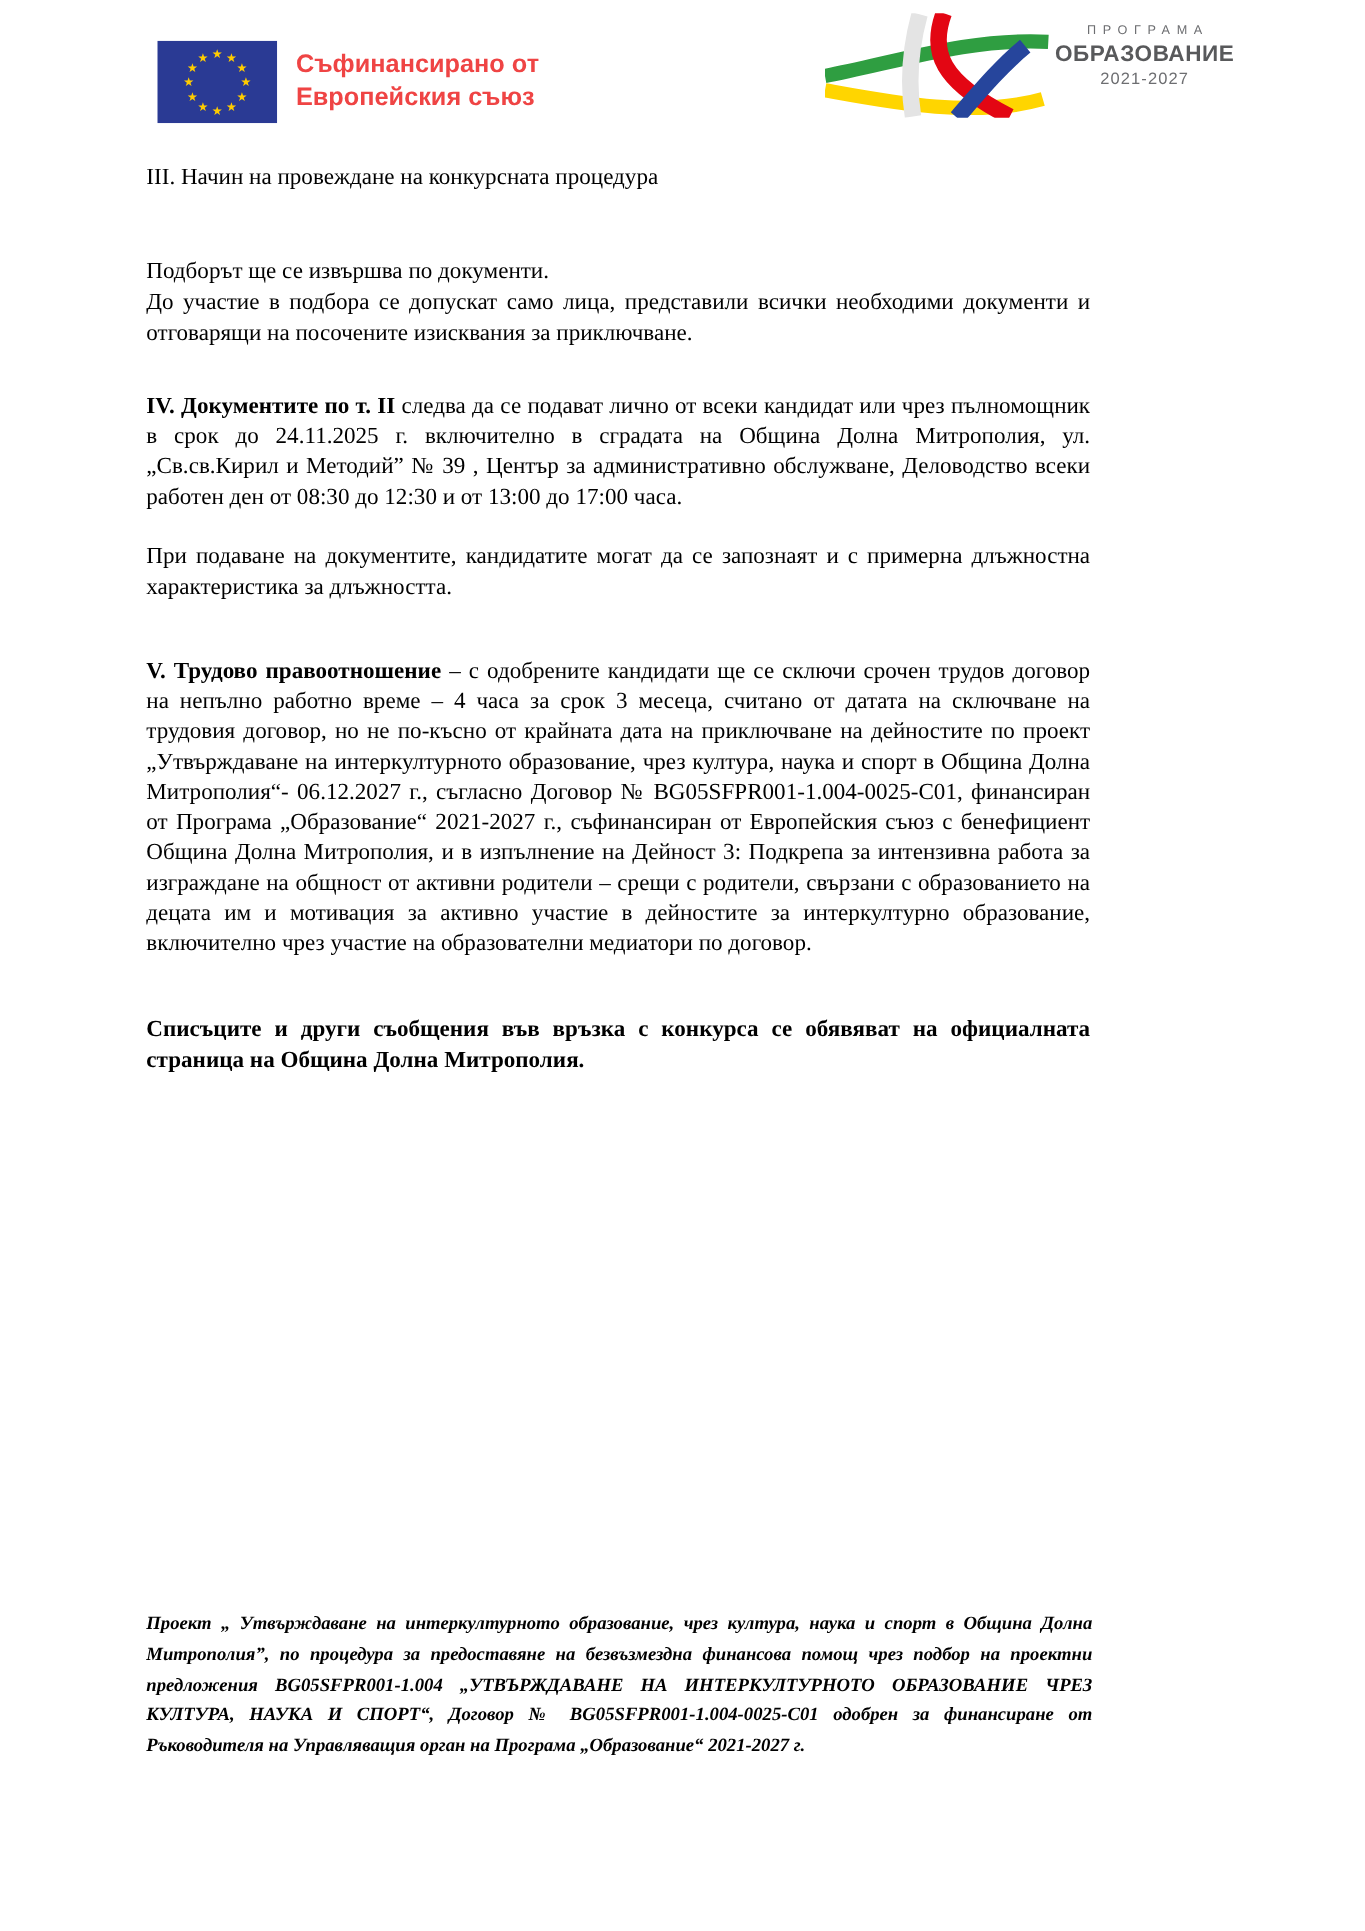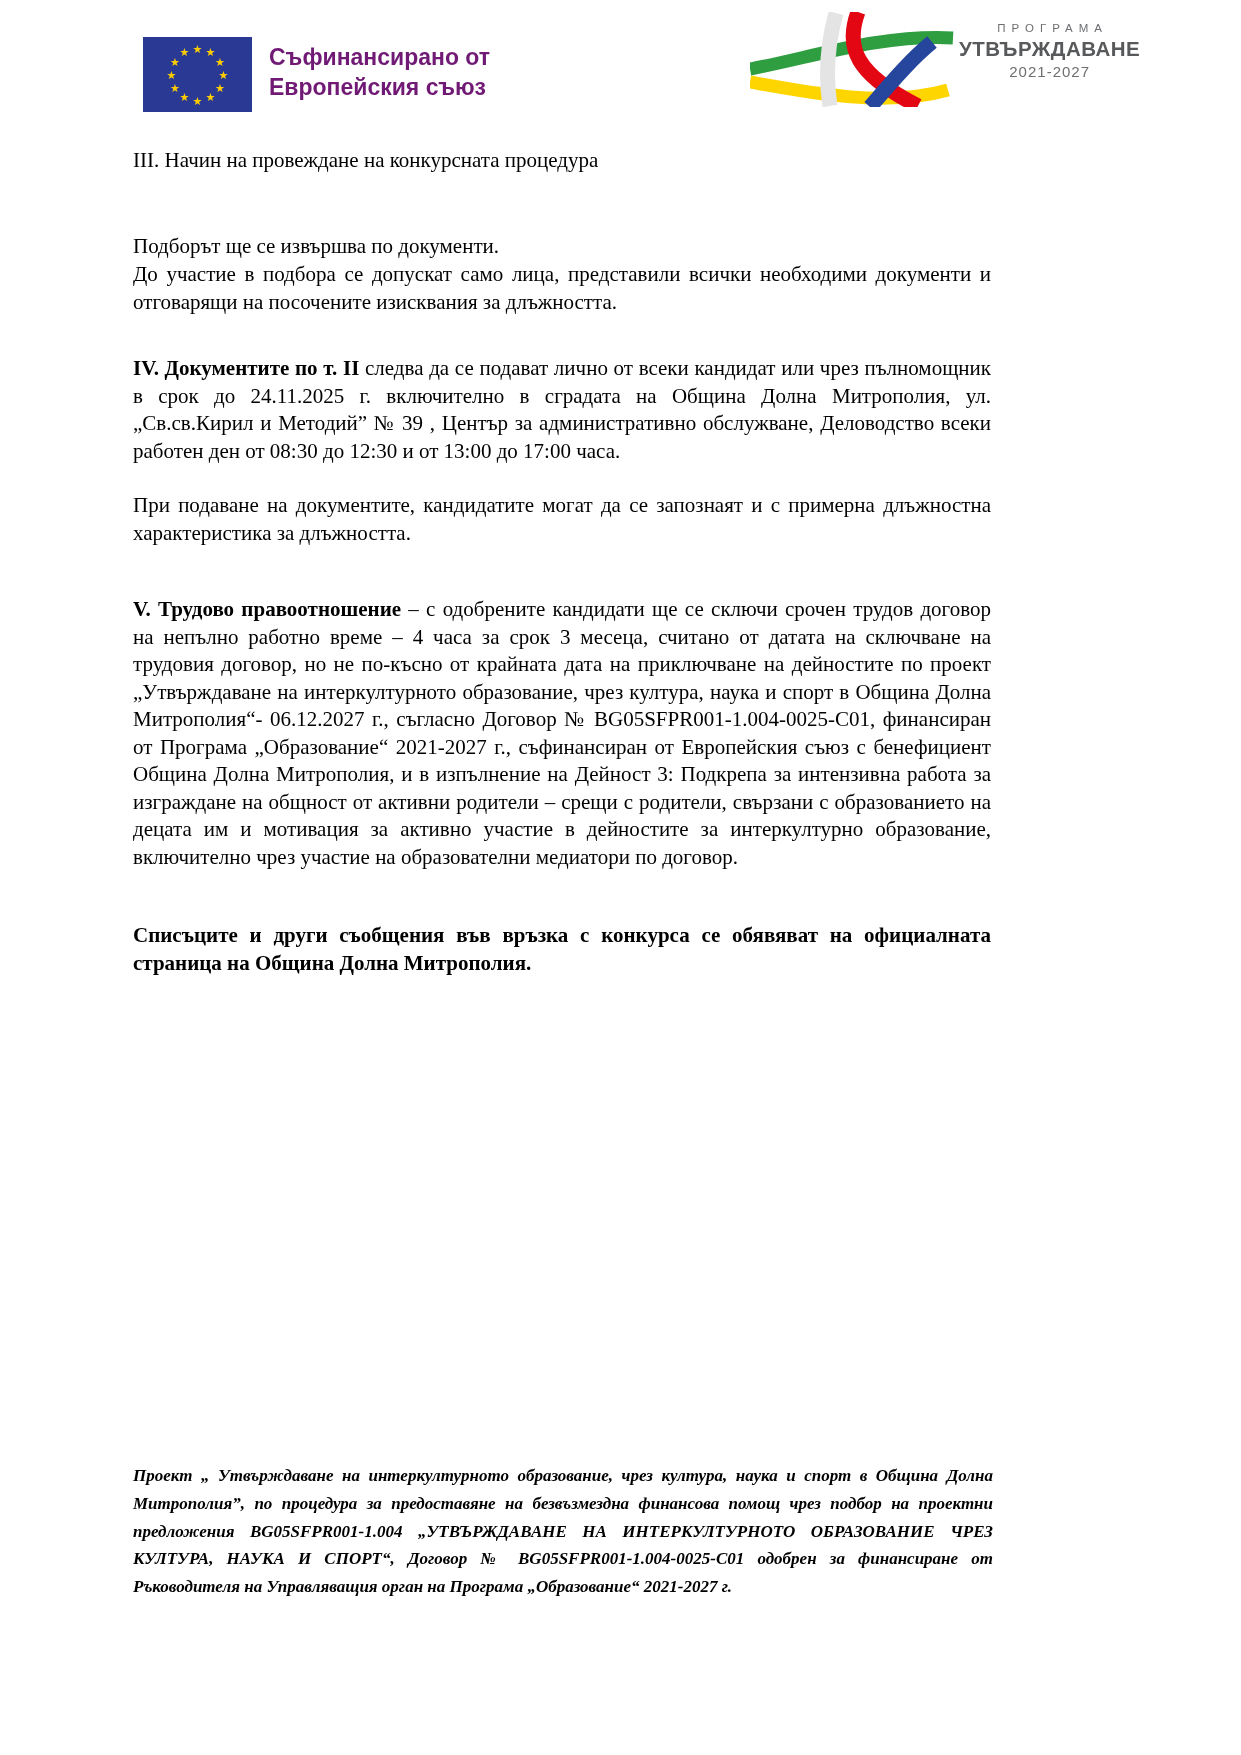--- a/index.html
+++ b/index.html
@@ -11,21 +11,21 @@
     color:#000;
     overflow:hidden;
   }
 
   
   .eu-logo{position:absolute;left:143px;top:37px;display:flex;gap:17px;}
   .eu-flag{display:block;}
   .eu-text{
     font-family:"Liberation Sans", sans-serif;
     font-weight:bold;
-    color:#701a75;
+    color:#ef4444;
     font-size:23px;
     line-height:30px;
     padding-top:5px;
     white-space:nowrap;
   }
 
   .prog-logo{position:absolute;left:750px;top:12px;display:flex;align-items:flex-start;}
   .ribbons{display:block;}
   .prog-text{
     display:flex;flex-direction:column;align-items:center;
@@ -96,30 +96,30 @@
   <div class="prog-logo">
     <svg class="ribbons" width="205" height="95" viewBox="0 0 205 95" fill="none" aria-hidden="true">
       <path d="M0,70 C55,80 135,96 198,78" stroke="#ffd500" stroke-width="13"></path>
       <path d="M0,57 C60,46 130,22 203,26" stroke="#2f9e41" stroke-width="13"></path>
       <path d="M86,1 C78,30 75,62 80,94" stroke="#e4e4e4" stroke-width="15"></path>
       <path d="M108,0 C95,35 105,62 168,94" stroke="#e30613" stroke-width="15"></path>
       <path d="M182,30 C160,48 140,72 120,95" stroke="#26459c" stroke-width="15"></path>
     </svg>
     <div class="prog-text">
       <div class="prog-kicker">ПРОГРАМА</div>
-      <div class="prog-name">УТВЪРЖДАВАНЕ</div>
+      <div class="prog-name">ОБРАЗОВАНИЕ</div>
       <div class="prog-years">2021-2027</div>
     </div>
   </div>
 
   <h1 class="para b-heading">III. Начин на провеждане на конкурсната процедура</h1>
 
   <p class="para b-p1">Подборът ще  се извършва  по документи.</p>
 
-  <p class="para b-p2">До участие в подбора се допускат само лица, представили всички необходими документи и отговарящи на посочените изисквания за длъжността.</p>
+  <p class="para b-p2">До участие в подбора се допускат само лица, представили всички необходими документи и отговарящи на посочените изисквания за приключване.</p>
 
   <p class="para b-p3"><span class="lead-bold">IV. Документите по т. II</span><span> следва да се подават лично от всеки кандидат или чрез пълномощник в срок до 24.11.2025 г. включително в сградата на Община Долна Митрополия, ул. „Св.св.Кирил и Методий” № 39 , Център за административно обслужване, Деловодство всеки работен ден от 08:30 до 12:30 и от 13:00 до 17:00 часа.</span></p>
 
   <p class="para b-p4">При подаване на документите, кандидатите могат да се запознаят и с примерна длъжностна характеристика за длъжността.</p>
 
   <p class="para b-p5"><span class="lead-bold">V.  Трудово правоотношение</span><span> – с одобрените кандидати ще се сключи срочен трудов договор на непълно работно време – 4 часа за срок 3 месеца, считано от датата на сключване на трудовия договор, но не по-късно от крайната дата на приключване на дейностите по проект „Утвърждаване на интеркултурното образование, чрез култура, наука и спорт в Община  Долна Митрополия“- 06.12.2027 г., съгласно Договор № BG05SFPR001-1.004-0025-C01, финансиран от Програма „Образование“ 2021-2027 г., съфинансиран от Европейския съюз с бенефициент Община Долна Митрополия, и в изпълнение на Дейност 3: Подкрепа за интензивна работа за изграждане на общност от активни родители – срещи с родители, свързани с образованието на децата им и мотивация за активно участие в дейностите за интеркултурно образование, включително чрез участие на образователни медиатори по договор.</span></p>
 
   <p class="para b-p6">Списъците и други съобщения във връзка с конкурса се обявяват на официалната страница на Община Долна Митрополия.</p>
 
   <p class="footnote">Проект „ Утвърждаване на интеркултурното образование, чрез култура, наука и спорт в Община Долна Митрополия”,  по процедура за предоставяне на безвъзмездна финансова помощ чрез подбор на проектни предложения BG05SFPR001-1.004 „УТВЪРЖДАВАНЕ НА ИНТЕРКУЛТУРНОТО ОБРАЗОВАНИЕ ЧРЕЗ КУЛТУРА, НАУКА И СПОРТ“, Договор № BG05SFPR001-1.004-0025-C01 одобрен за финансиране от Ръководителя на Управляващия орган на Програма „Образование“ 2021-2027 г.</p>

